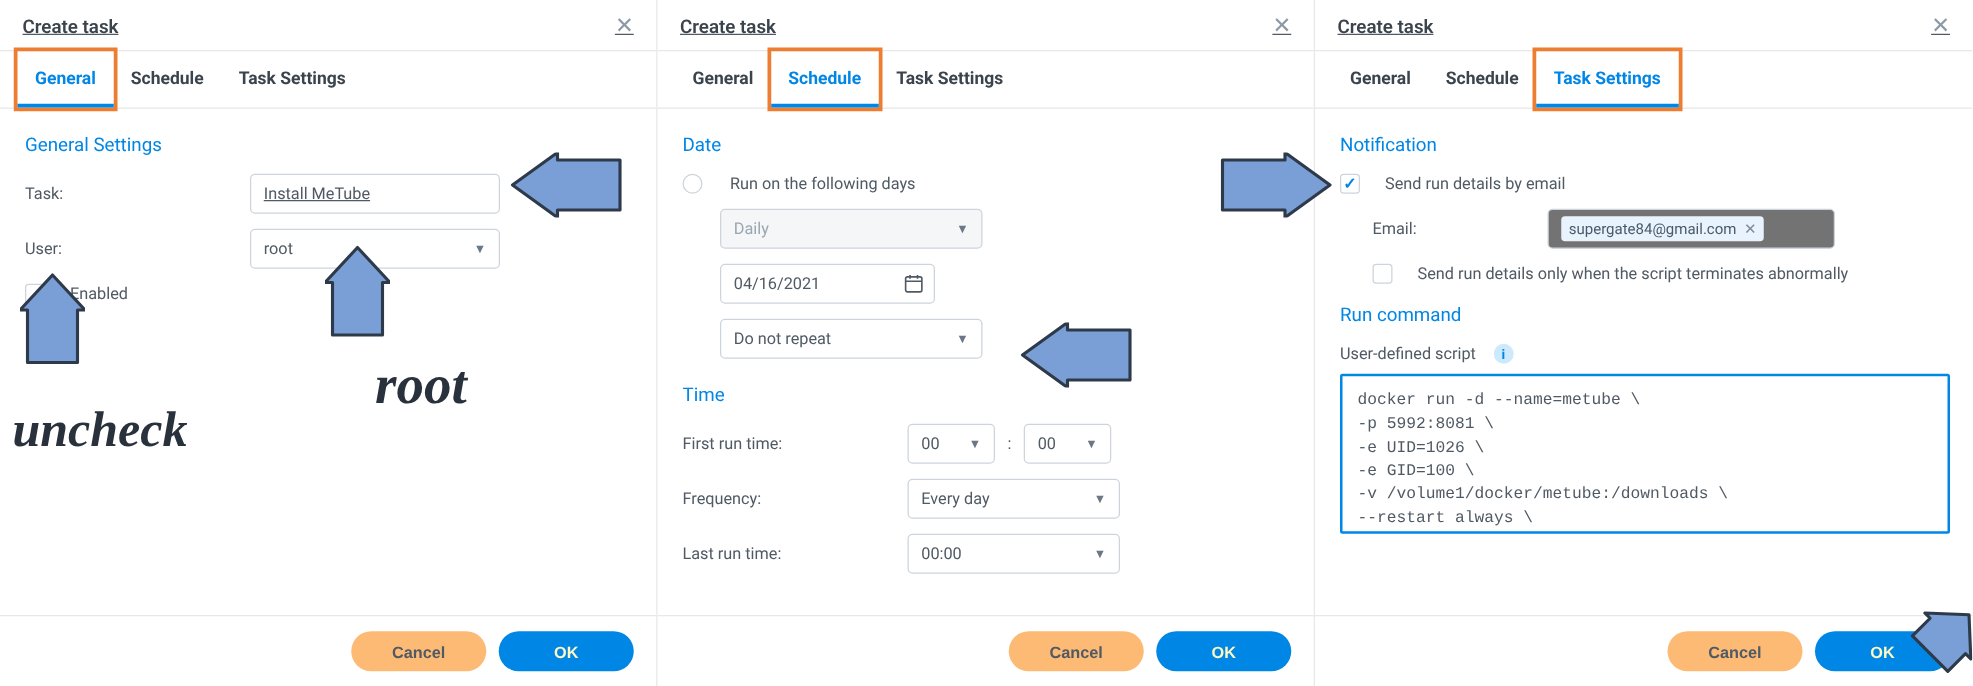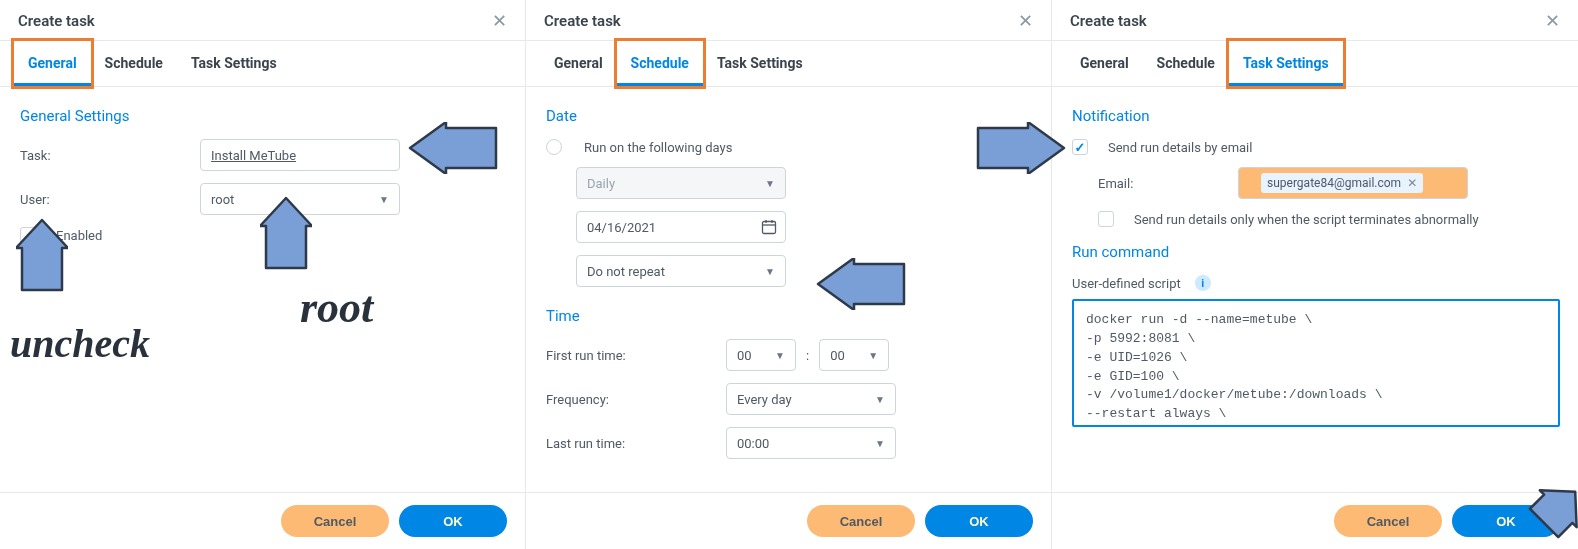--- a/index.html
+++ b/index.html
@@ -13,20 +13,21 @@
   overflow: hidden;
   position: relative;
 }
 .panels { display: flex; width: 1578px; }
 .panel { width: 526px; height: 549px; border-right: 1px solid #e8e8e8; position: relative; display: flex; flex-direction: column; }
 .panel:last-child { border-right: none; }
 .header {
   display: flex; align-items: center; justify-content: space-between;
   padding: 12px 18px 10px 18px;
   border-bottom: 1px solid #e8e8e8;
+  text-decoration: underline;
 }
 .header-title { font-size: 15px; font-weight: 600; color: #3b444d; }
 .close-x { font-size: 18px; color: #8d9aa6; cursor: pointer; line-height: 1; }
 .tabs {
   display: flex; gap: 0; padding: 0 14px; border-bottom: 1px solid #e8e8e8;
 }
 .tab {
   padding: 14px 14px 12px 14px; font-size: 14px; font-weight: 700; color: #3b444d;
   cursor: pointer; border-bottom: 3px solid transparent;
 }
@@ -61,27 +62,27 @@
   border-top: 1px solid #e8e8e8; padding: 12px 18px;
   display:flex; justify-content:flex-end; gap:10px;
 }
 .btn {
   min-width: 108px; height: 32px; border-radius: 16px; border: none;
   font-size: 13px; font-weight: 600; cursor: pointer;
   display:inline-flex; align-items:center; justify-content:center;
 }
 .btn-cancel { background:#fdba74; color:#505a64;text-align:center; }
 .btn-ok { background:#0086e5; color:#fef9c3; }
-.date-field { width: 210px; position:relative; }
+.date-field { width: 172px; position:relative; }
 .date-field .cal { position:absolute; right:8px; top:7px; font-size:14px; color:#505a64; }
 .freq-row .selectish, .freq-row .input { width: 170px; }
 .small-sel { width: 70px !important; }
 .tag-input {
-  height: 32px; border:1px solid #cdd4db; border-radius:4px; background:#fdba74;
-  display:flex; align-items:center; padding:0 22px; width: 230px; text-align: right;
+  height: 32px; border:1px solid #cdd4db; border-radius:4px; background:#737373;
+  display:flex; align-items:center; padding:0 10px; width: 230px; text-align: right;
 }
 .chip {
   background:#e9f3fd; border-radius:3px; padding: 3px 6px; color:#4a5a6a;
   display:inline-flex; align-items:center; gap:6px; font-size:12px;
 }
 .chip .x { color:#7b8a99; cursor:pointer; font-size:12px; }
 .script-box {
   border: 2px solid #0086e5; border-radius:2px; padding: 10px 12px;
   font-family: Consolas, "Courier New", monospace; font-size: 13px; color:#505a64;
   height: 128px; overflow:auto; white-space: pre; line-height:1.45;

